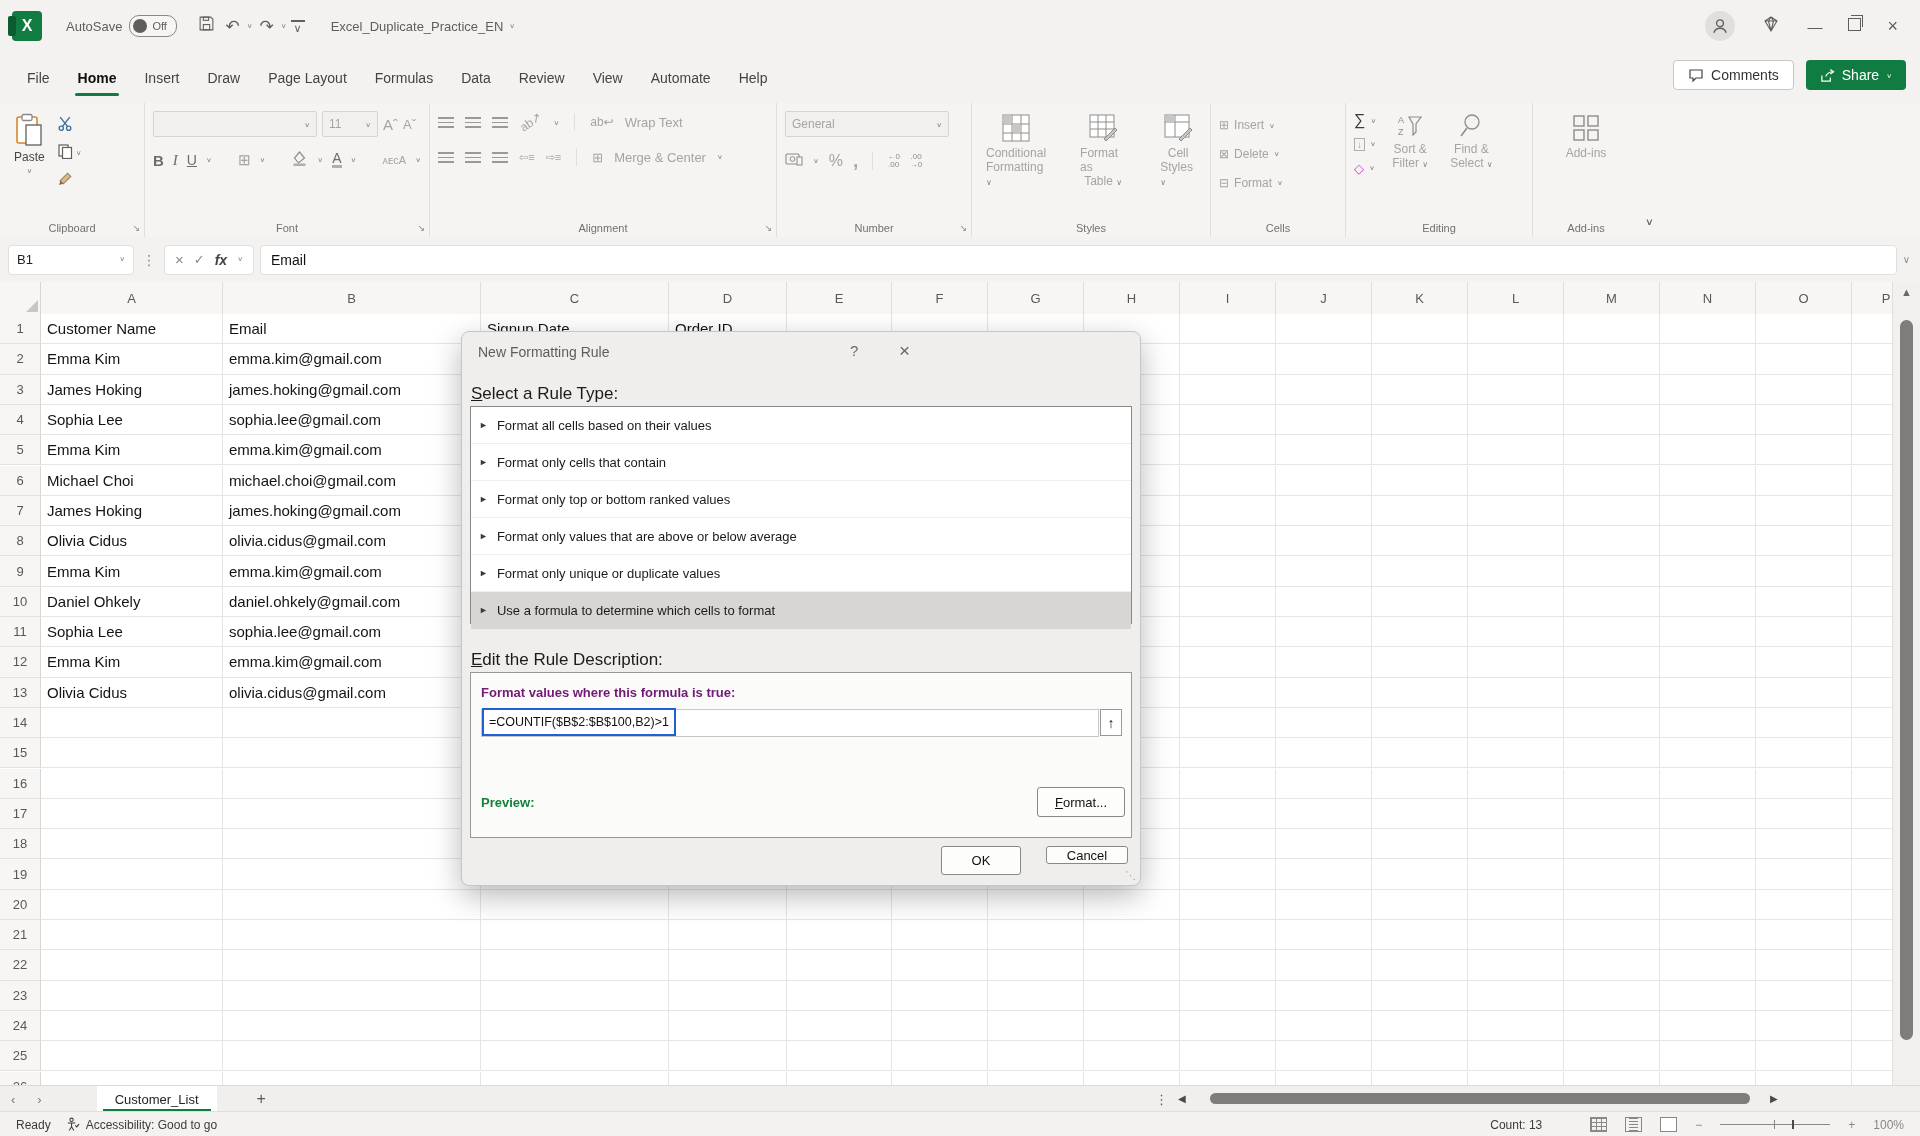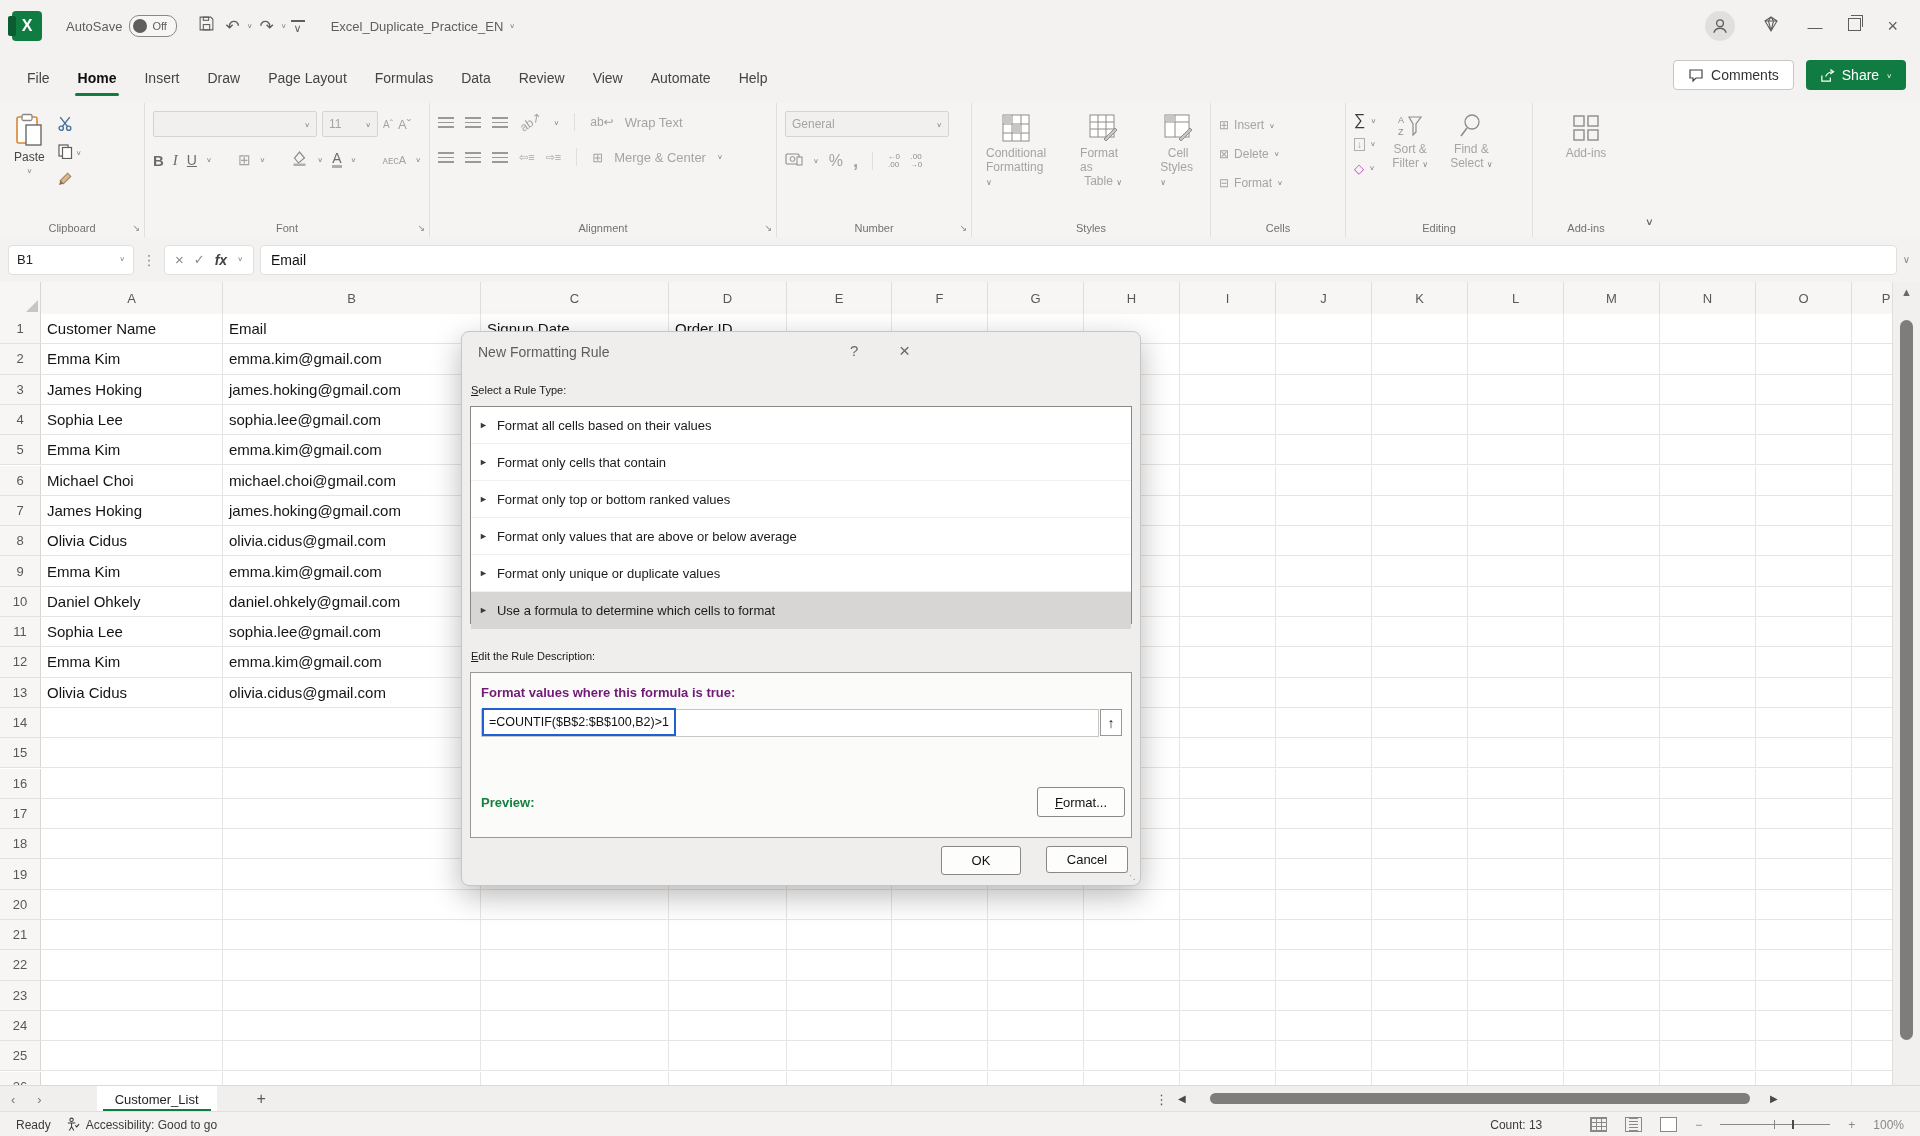--- a/index.html
+++ b/index.html
@@ -79,40 +79,40 @@
   .vscroll{position:absolute;right:0;top:0;width:27px;height:803px;background:#f1f0ee;border-left:1px solid #e1dfdd;}
   .vthumb{position:absolute;left:7px;top:38px;width:13px;height:720px;background:#7f7d7b;border-radius:7px;}
   .varr{position:absolute;left:0;width:27px;text-align:center;color:#6b6967;font-size:11px;}
 
   
   .dialog{position:absolute;left:461px;top:331px;width:678px;height:553px;background:#f0eeec;border:1px solid #c8c6c4;
     border-radius:8px;box-shadow:0 10px 30px rgba(0,0,0,.28);z-index:20;font-size:13px;}
   .dlg-title{position:absolute;left:16px;top:12px;font-size:14px;color:#5f5d5b;}
   .dlg-help{position:absolute;left:388px;top:10px;color:#6b6967;font-size:15px;}
   .dlg-close{position:absolute;left:437px;top:8px;color:#6b6967;font-size:19px;}
-  .dlg-label{position:absolute;left:9px;font-size:11px;color:#1b1b1b;}
+  .dlg-label{position:absolute;left:9px;font-size:17px;color:#1b1b1b;}
   .rulelist{position:absolute;left:8px;top:74px;width:660px;height:216px;background:#fff;border:1px solid #8a8886;}
   .ruleitem{height:36px;display:flex;align-items:center;gap:9px;padding-left:8px;color:#1b1b1b;border-bottom:1px solid #f0efed;}
   .ruleitem .arrow{font-size:9px;color:#3b3b3b;}
   .ruleitem.sel{background:#d8d6d4;border-bottom-color:#d8d6d4;}
   .groupbox{position:absolute;left:8px;top:340px;width:660px;height:164px;background:#fbfbfa;border:1px solid #9a9896;}
   .fml-label{position:absolute;left:10px;top:12px;font-weight:bold;color:#701a75;}
   .fml-field{position:absolute;left:10px;top:36px;width:616px;height:26px;background:#fff;border:1px solid #c9c7c5;}
   .fml-text{position:absolute;left:0px;top:-2px;height:24px;display:flex;align-items:center;padding:0 5px;
     border:2px solid #2160d4;background:#fff;font-size:12.5px;color:#111;}
   .fml-collapse{position:absolute;right:-24px;top:-1px;width:22px;height:27px;background:#fff;border:1px solid #9a9896;
     font-size:14px;font-weight:bold;color:#111;display:flex;align-items:center;justify-content:center;padding:0;}
   .prev-label{position:absolute;left:10px;top:122px;font-weight:bold;color:#15803d;}
   .prev-box{position:absolute;left:74px;top:102px;width:477px;height:52px;background:#fff;border:1px solid #9a9896;
     display:flex;align-items:center;justify-content:center;font-size:15px;color:#111;}
   .btn{background:#fdfdfc;border:1px solid #8a8886;border-radius:3px;font-size:13px;color:#111;
     display:flex;align-items:center;justify-content:center;font-family:"Liberation Sans",sans-serif;}
   .fmt-btn{position:absolute;left:566px;top:114px;width:88px;height:30px;}
   .ok-btn{position:absolute;left:479px;top:514px;width:80px;height:29px;}
-  .cancel-btn{position:absolute;left:584px;top:514px;width:82px;height:27px;}
+  .cancel-btn{position:absolute;left:584px;top:514px;width:82px;height:18px;}
   .grip{position:absolute;right:4px;bottom:3px;color:#a6a4a2;font-size:11px;}
 
   
   .tabbar{position:absolute;left:0;top:1085px;width:1920px;height:26px;background:#f0efed;border-top:1px solid #dcdad8;display:flex;align-items:center;}
   .tnav{color:#7a7876;font-size:13px;padding:0 11px;}
   .stab{height:26px;background:#fff;display:flex;align-items:center;padding:0 18px;margin-left:44px;
     font-size:13px;color:#232323;position:relative;}
   .stab::after{content:"";position:absolute;left:6px;right:6px;bottom:0;height:3px;background:#107c41;}
   .addsheet{color:#5a5856;font-size:16px;margin-left:40px;}
   .tkebab{position:absolute;left:1155px;color:#5a5856;font-size:13px;}
@@ -261,21 +261,21 @@
     <div class="rgroup" style="width:268px;">
       <div style="display:flex;gap:5px;align-items:center;">
         <span class="combo" style="width:150px;">
             <span></span>
             <span class="chev">∨</span>
           </span>
         <span class="combo" style="width:42px;">
             <span>11</span>
             <span class="chev">∨</span>
           </span>
-        <span class="gray" style="font-size:10px;">Aˆ</span>
+        <span class="gray" style="font-size:15px;">Aˆ</span>
         <span class="gray" style="font-size:13px;">Aˇ</span>
       </div>
       <div style="display:flex;gap:9px;align-items:center;margin-top:12px;color:#6e6c6a;">
         <b style="font-size:15px;">B</b>
         <i style="font-family:'Liberation Serif',serif;font-size:15px;">I</i>
         <u style="font-size:14px;">U</u>
         <span class="chev">∨</span>
         <span class="vr" style="height:18px;"></span>
         <span class="gray" style="font-size:15px;">⊞</span>
         <span class="chev">∨</span>

